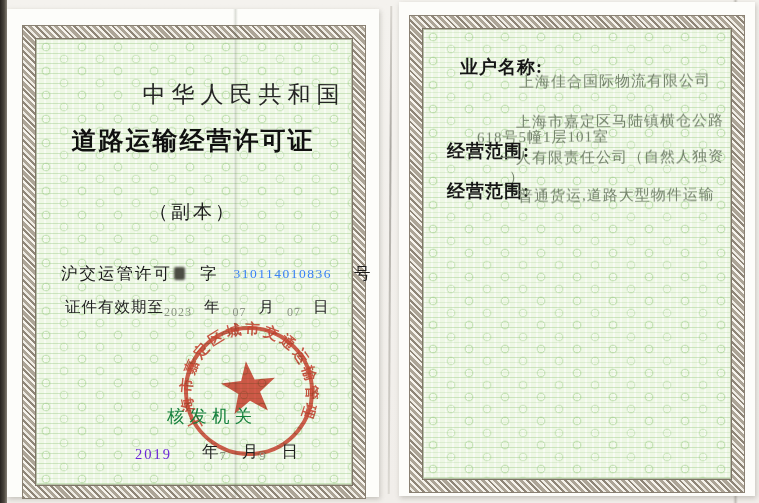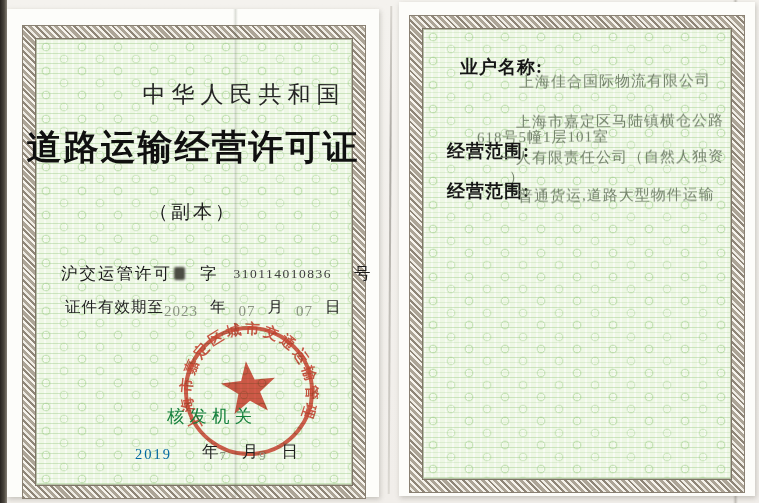--- a/index.html
+++ b/index.html
@@ -32,42 +32,42 @@
     background-size:36px 24px,36px 24px,auto,auto;
   }
   .fold-line{position:absolute;top:0;height:100%;width:5px;
     background:linear-gradient(90deg,transparent,rgba(95,105,85,.20),transparent);}
   .gutter-line{position:absolute;left:389px;top:6px;width:2px;height:488px;
     background:linear-gradient(180deg,#d8d5cf,#aaa7a1 30%,#c4c1bb 70%,#dcd9d3);
     transform:rotate(.3deg);}
   
   .t-center{position:absolute;left:0;width:100%;text-align:center;color:#1c1c1c;}
   .country{top:70px;font-size:23px;letter-spacing:6px;text-indent:6px;color:#252525;padding-left:48px;}
-  .main-title{top:115px;font-size:35px;font-weight:900;letter-spacing:2px;
+  .main-title{top:115px;font-size:25px;font-weight:900;letter-spacing:2px;
     font-family:"Liberation Sans","DejaVu Sans",sans-serif;color:#101010;}
   .copy-type{top:190px;font-size:19px;letter-spacing:3px;color:#1e1e1e;}
   .permit-row{position:absolute;left:54px;top:254px;width:290px;white-space:nowrap;
     font-size:16.5px;color:#1a1a1a;letter-spacing:2px;}
   .redaction{display:inline-block;width:11px;height:13px;margin:0 3px 0 2px;
     background:#4c4c44;filter:blur(1px);vertical-align:-1px;border-radius:2px;}
   .zi{margin-left:12px;}
-  .permit-no{font-size:13.5px;color:#404040;letter-spacing:1.5px;margin-left:15px;
+  .permit-no{font-size:13.5px;color:#3b82f6;letter-spacing:1.5px;margin-left:15px;
     position:relative;top:-1px;}
   .hao{margin-left:22px;}
   .validity-row{position:absolute;left:58px;top:288px;white-space:nowrap;
     font-size:15.5px;color:#242424;letter-spacing:1px;}
-  .typed{font-size:15px;color:#8b9383;letter-spacing:1px;position:relative;top:4px;}
+  .typed{font-size:12px;color:#8b9383;letter-spacing:1px;position:relative;top:4px;}
   .validity-row .u{margin-left:12px;}
   .stamp{position:absolute;left:172px;top:312px;width:140px;height:140px;
     mix-blend-mode:multiply;opacity:.92;transform:rotate(-6deg);}
   .issuer{position:absolute;left:160px;top:395px;width:180px;text-align:left;
     font-size:17.5px;letter-spacing:5px;color:#15803d;z-index:3;}
   .issue-date{position:absolute;left:128px;top:432px;white-space:nowrap;
     font-size:16.5px;color:#1f1f1f;}
-  .issue-date .yr{font-size:14.5px;color:#0369a1;letter-spacing:2px;margin-right:30px;
+  .issue-date .yr{font-size:14.5px;color:#6d28d9;letter-spacing:2px;margin-right:30px;
     position:relative;top:2px;}
   .issue-date .sm{font-size:12.5px;color:#8b9383;position:relative;top:3px;margin-left:1px;}
   .issue-date .u{margin-left:16px;}
   
   .field-label{position:absolute;left:48px;font-size:18px;font-weight:700;
     letter-spacing:1px;color:#161616;font-family:"Liberation Serif",serif;}
   .field-value{position:absolute;font-size:15px;color:#72816a;letter-spacing:1px;
     white-space:nowrap;filter:blur(.35px);transform:rotate(-.5deg);}
 </style>
 </head>

